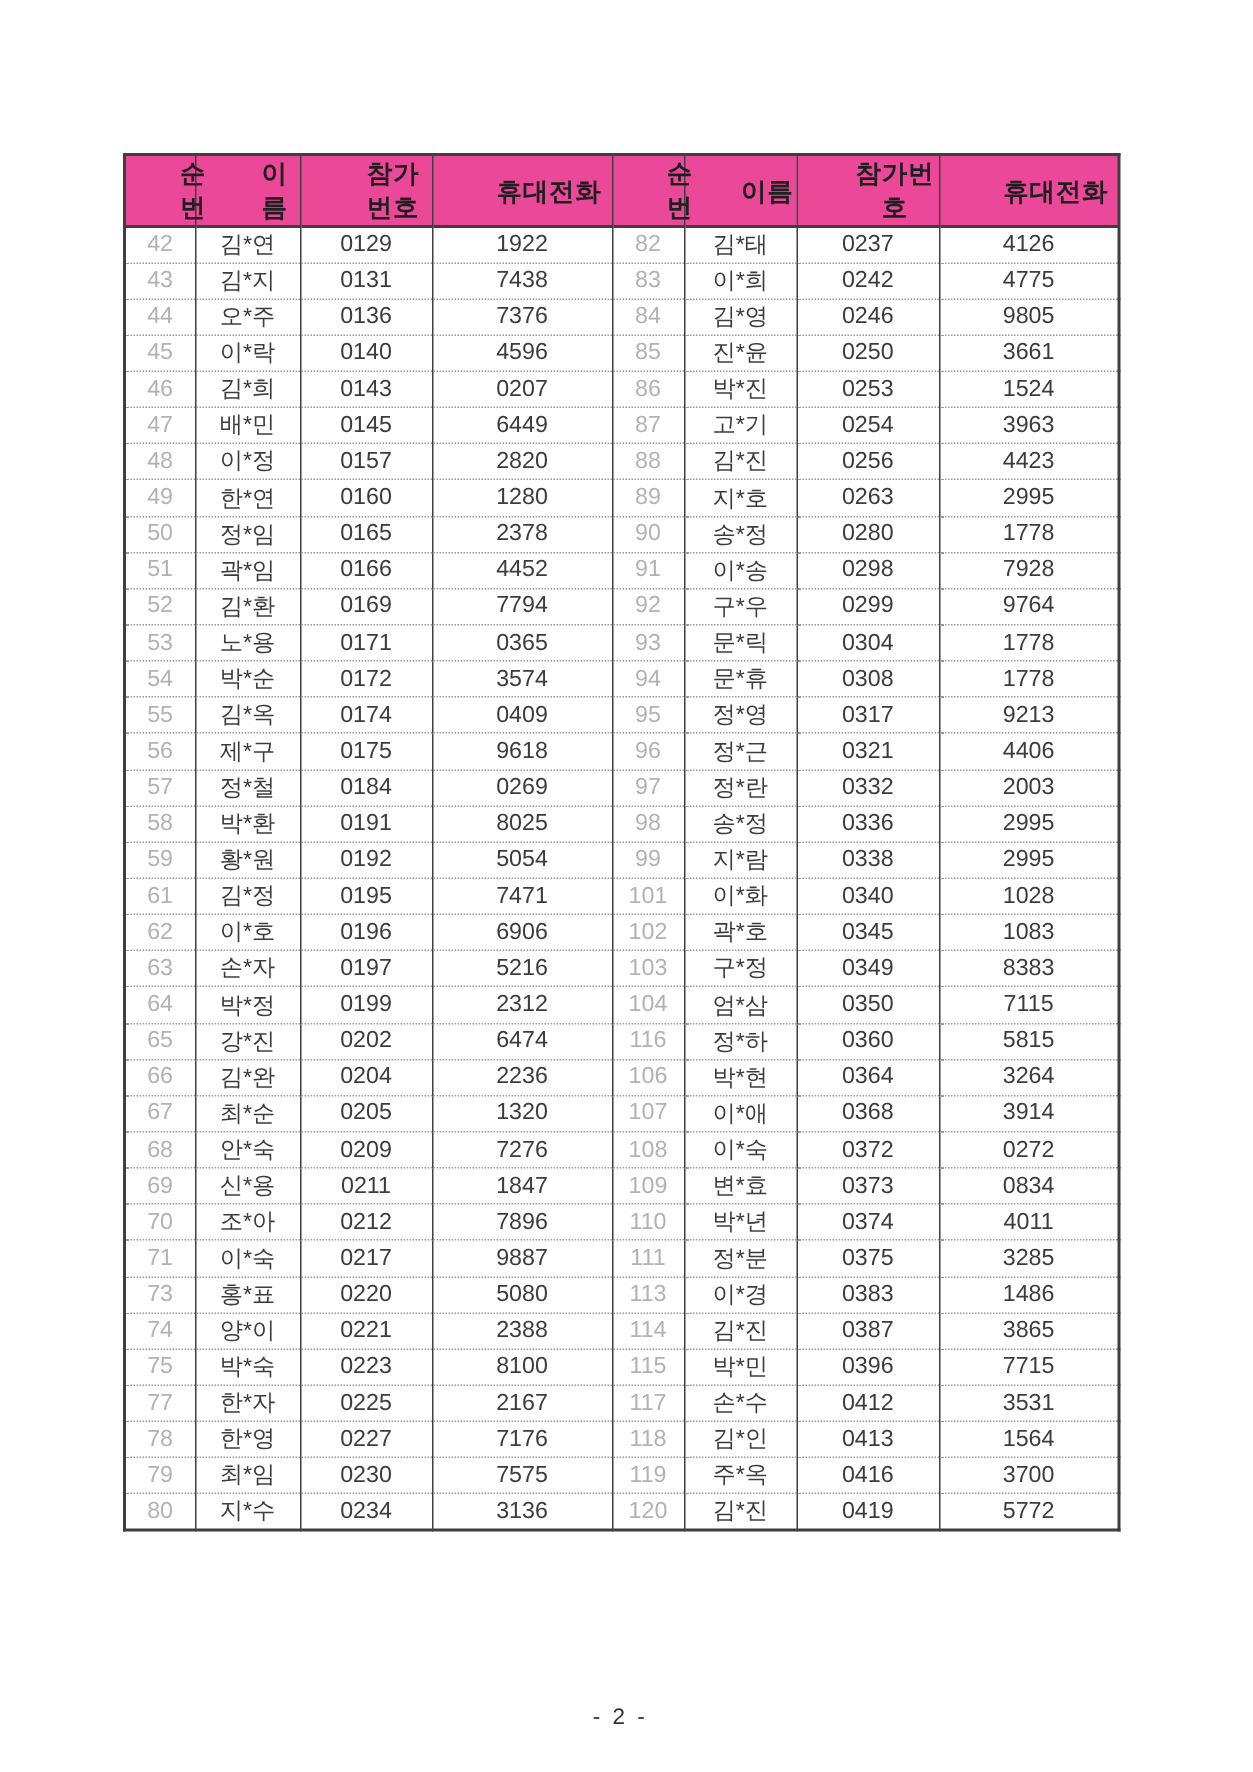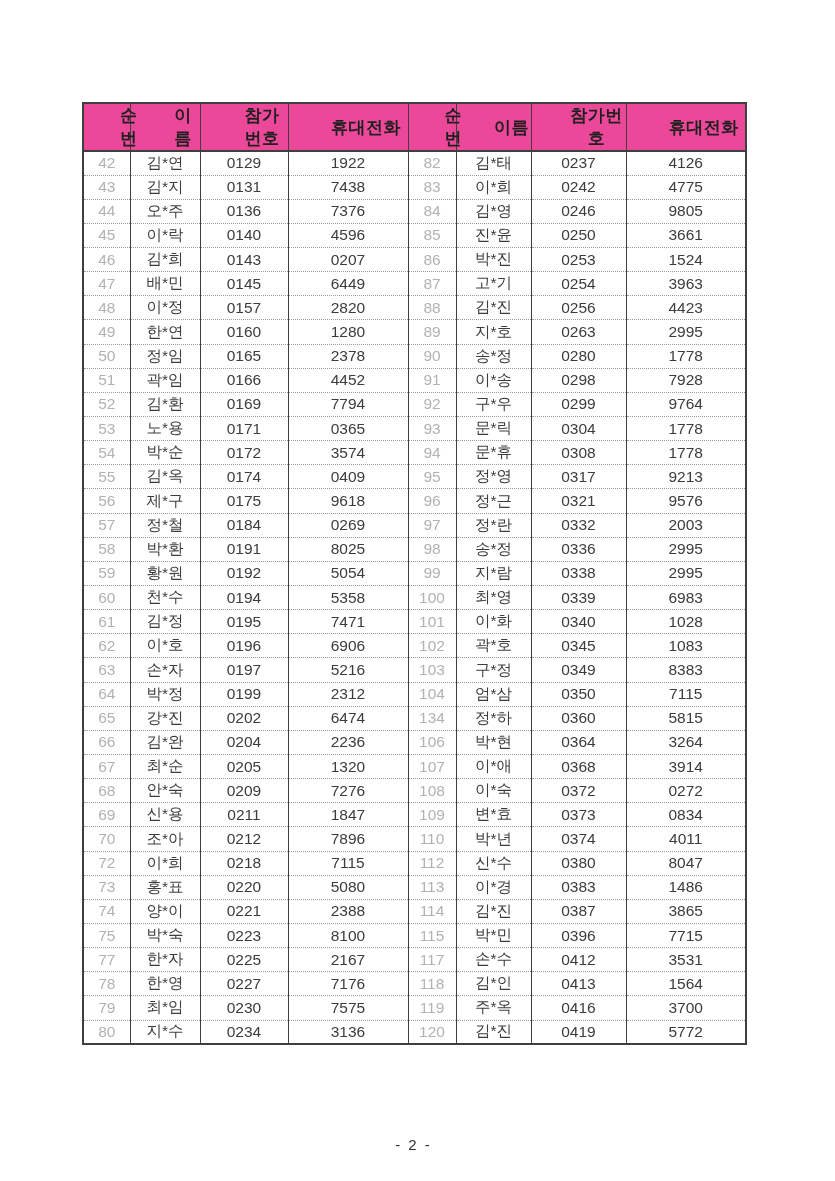--- a/index.html
+++ b/index.html
@@ -228,21 +228,21 @@
           <td>9213</td>
         </tr>
         <tr>
           <td class="seq">56</td>
           <td>제*구</td>
           <td>0175</td>
           <td>9618</td>
           <td class="seq">96</td>
           <td>정*근</td>
           <td>0321</td>
-          <td>9576</td>
+          <td>4406</td>
         </tr>
         <tr>
           <td class="seq">57</td>
           <td>정*철</td>
           <td>0184</td>
           <td>0269</td>
           <td class="seq">97</td>
           <td>정*란</td>
           <td>0332</td>
           <td>2003</td>
@@ -261,30 +261,20 @@
           <td class="seq">59</td>
           <td>황*원</td>
           <td>0192</td>
           <td>5054</td>
           <td class="seq">99</td>
           <td>지*람</td>
           <td>0338</td>
           <td>2995</td>
         </tr>
         <tr>
-          <td class="seq">60</td>
-          <td>천*수</td>
-          <td>0194</td>
-          <td>5358</td>
-          <td class="seq">100</td>
-          <td>최*영</td>
-          <td>0339</td>
-          <td>6983</td>
-        </tr>
-        <tr>
           <td class="seq">61</td>
           <td>김*정</td>
           <td>0195</td>
           <td>7471</td>
           <td class="seq">101</td>
           <td>이*화</td>
           <td>0340</td>
           <td>1028</td>
         </tr>
         <tr>
@@ -315,21 +305,21 @@
           <td class="seq">104</td>
           <td>엄*삼</td>
           <td>0350</td>
           <td>7115</td>
         </tr>
         <tr>
           <td class="seq">65</td>
           <td>강*진</td>
           <td>0202</td>
           <td>6474</td>
-          <td class="seq">134</td>
+          <td class="seq">116</td>
           <td>정*하</td>
           <td>0360</td>
           <td>5815</td>
         </tr>
         <tr>
           <td class="seq">66</td>
           <td>김*완</td>
           <td>0204</td>
           <td>2236</td>
           <td class="seq">106</td>
@@ -371,28 +361,28 @@
           <td class="seq">70</td>
           <td>조*아</td>
           <td>0212</td>
           <td>7896</td>
           <td class="seq">110</td>
           <td>박*년</td>
           <td>0374</td>
           <td>4011</td>
         </tr>
         <tr>
-          <td class="seq">72</td>
-          <td>이*희</td>
-          <td>0218</td>
-          <td>7115</td>
-          <td class="seq">112</td>
-          <td>신*수</td>
-          <td>0380</td>
-          <td>8047</td>
+          <td class="seq">71</td>
+          <td>이*숙</td>
+          <td>0217</td>
+          <td>9887</td>
+          <td class="seq">111</td>
+          <td>정*분</td>
+          <td>0375</td>
+          <td>3285</td>
         </tr>
         <tr>
           <td class="seq">73</td>
           <td>홍*표</td>
           <td>0220</td>
           <td>5080</td>
           <td class="seq">113</td>
           <td>이*경</td>
           <td>0383</td>
           <td>1486</td>

